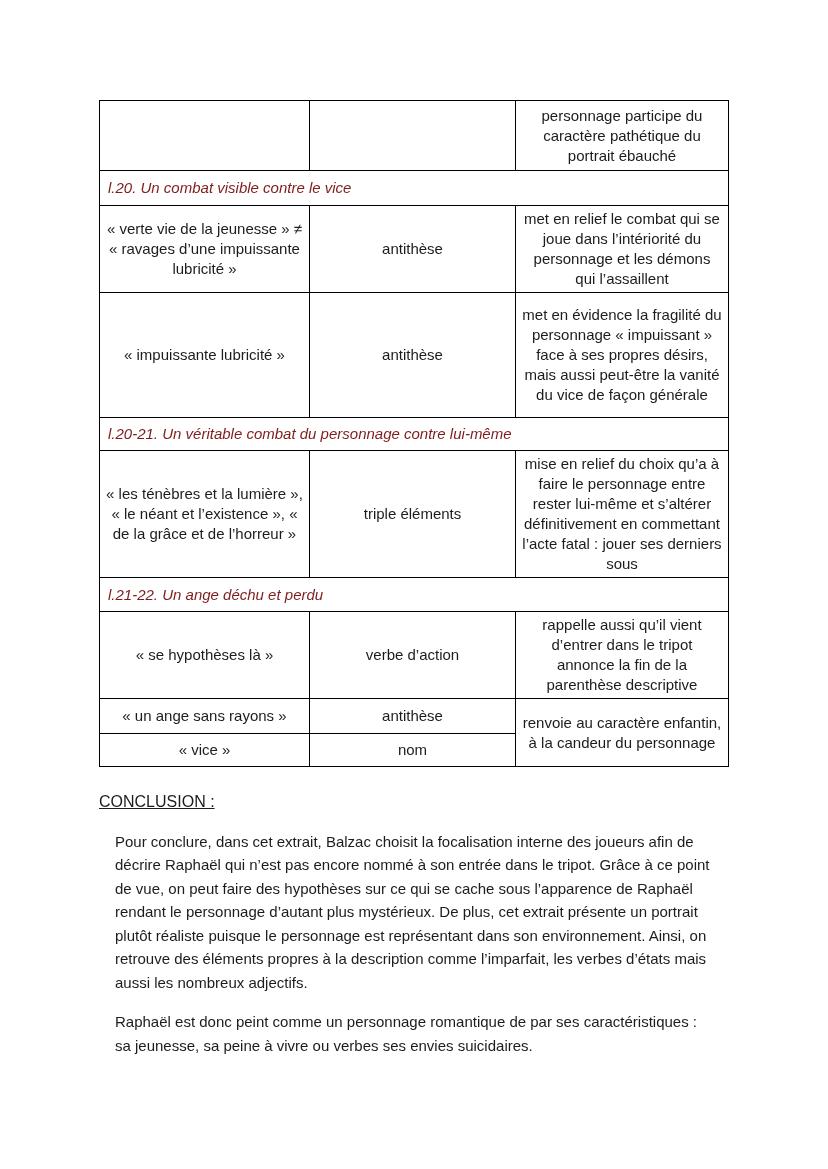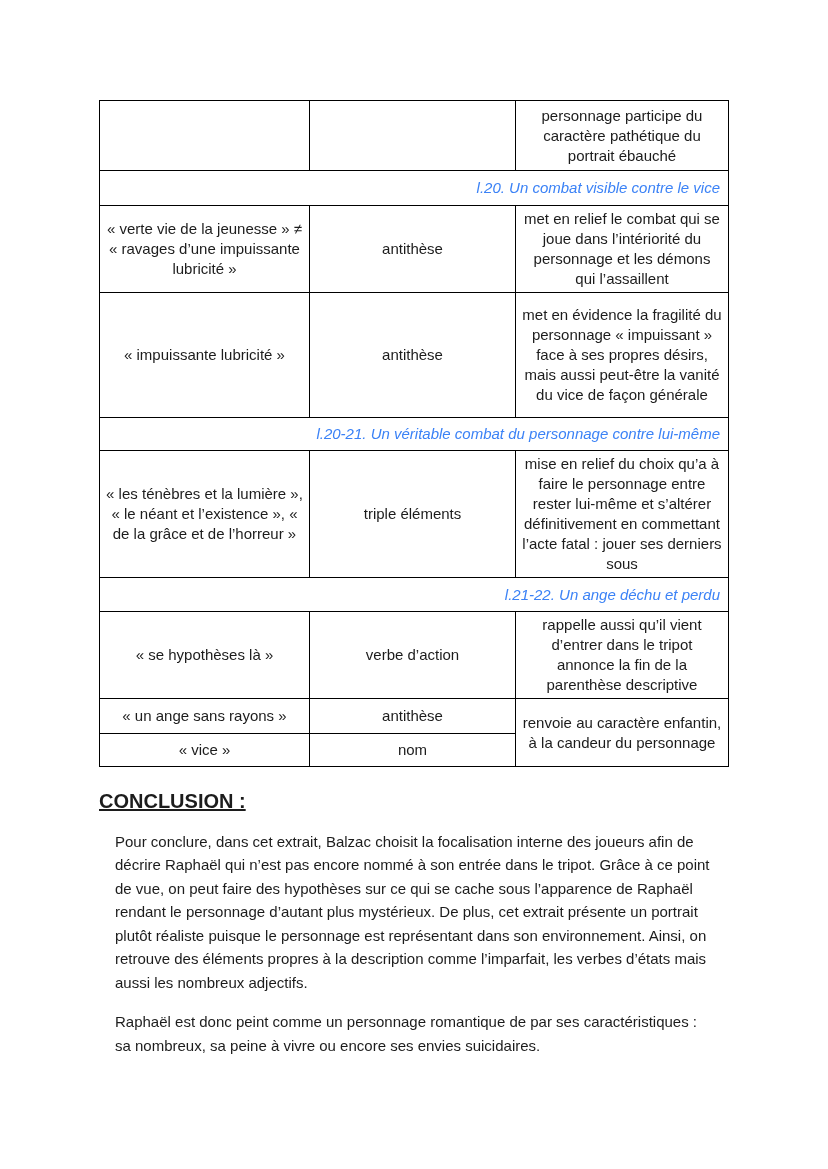--- a/index.html
+++ b/index.html
@@ -31,44 +31,44 @@
     color: #1c1c1c;
   }
   table.analysis td {
     border: 1.5px solid #000000;
     vertical-align: middle;
     text-align: center;
     padding: 3px 6px;
     overflow: hidden;
   }
   table.analysis td.section-cell {
-    text-align: right;
+    text-align: left;
     padding: 4px 8px;
     font-style: italic;
-    color: #3b82f6;
+    color: #7f1d1d;
   }
   tr.rh70  { height: 70px; }
   tr.rh35  { height: 35px; }
   tr.rh87  { height: 87px; }
   tr.rh125 { height: 125px; }
   tr.rh33  { height: 33px; }
   tr.rh113 { height: 113px; }
   tr.rh34  { height: 34px; }
   tr.rh83  { height: 83px; }
   .conclusion {
     margin-top: 23px;
     font-size: 15px;
     line-height: 23.5px;
     color: #1c1c1c;
   }
   .conclusion-heading {
     text-decoration: underline;
     margin: 0 0 0 0;
-    font-weight: bold;
-    font-size: 20px;
+    font-weight: normal;
+    font-size: 16px;
   }
   .conclusion p {
     margin: 16px;
   }
 </style>
 </head>
 <body>
 
 <div class="page">
   <div class="content">
@@ -122,17 +122,17 @@
         <tr class="rh33">
           <td>« vice »</td>
           <td>nom</td>
         </tr>
       </tbody>
     </table>
 
     <div class="conclusion">
       <h2 class="conclusion-heading">CONCLUSION :</h2>
       <p>Pour conclure, dans cet extrait, Balzac choisit la focalisation interne des joueurs afin de décrire Raphaël qui n’est pas encore nommé à son entrée dans le tripot. Grâce à ce point de vue, on peut faire des hypothèses sur ce qui se cache sous l’apparence de Raphaël rendant le personnage d’autant plus mystérieux. De plus, cet extrait présente un portrait plutôt réaliste puisque le personnage est représentant dans son environnement. Ainsi, on retrouve des éléments propres à la description comme l’imparfait, les verbes d’états mais aussi les nombreux adjectifs.</p>
-      <p>Raphaël est donc peint comme un personnage romantique de par ses caractéristiques : sa nombreux, sa peine à vivre ou encore ses envies suicidaires.</p>
+      <p>Raphaël est donc peint comme un personnage romantique de par ses caractéristiques : sa jeunesse, sa peine à vivre ou verbes ses envies suicidaires.</p>
     </div>
 
   </div>
 </div>
 
 </body></html>

